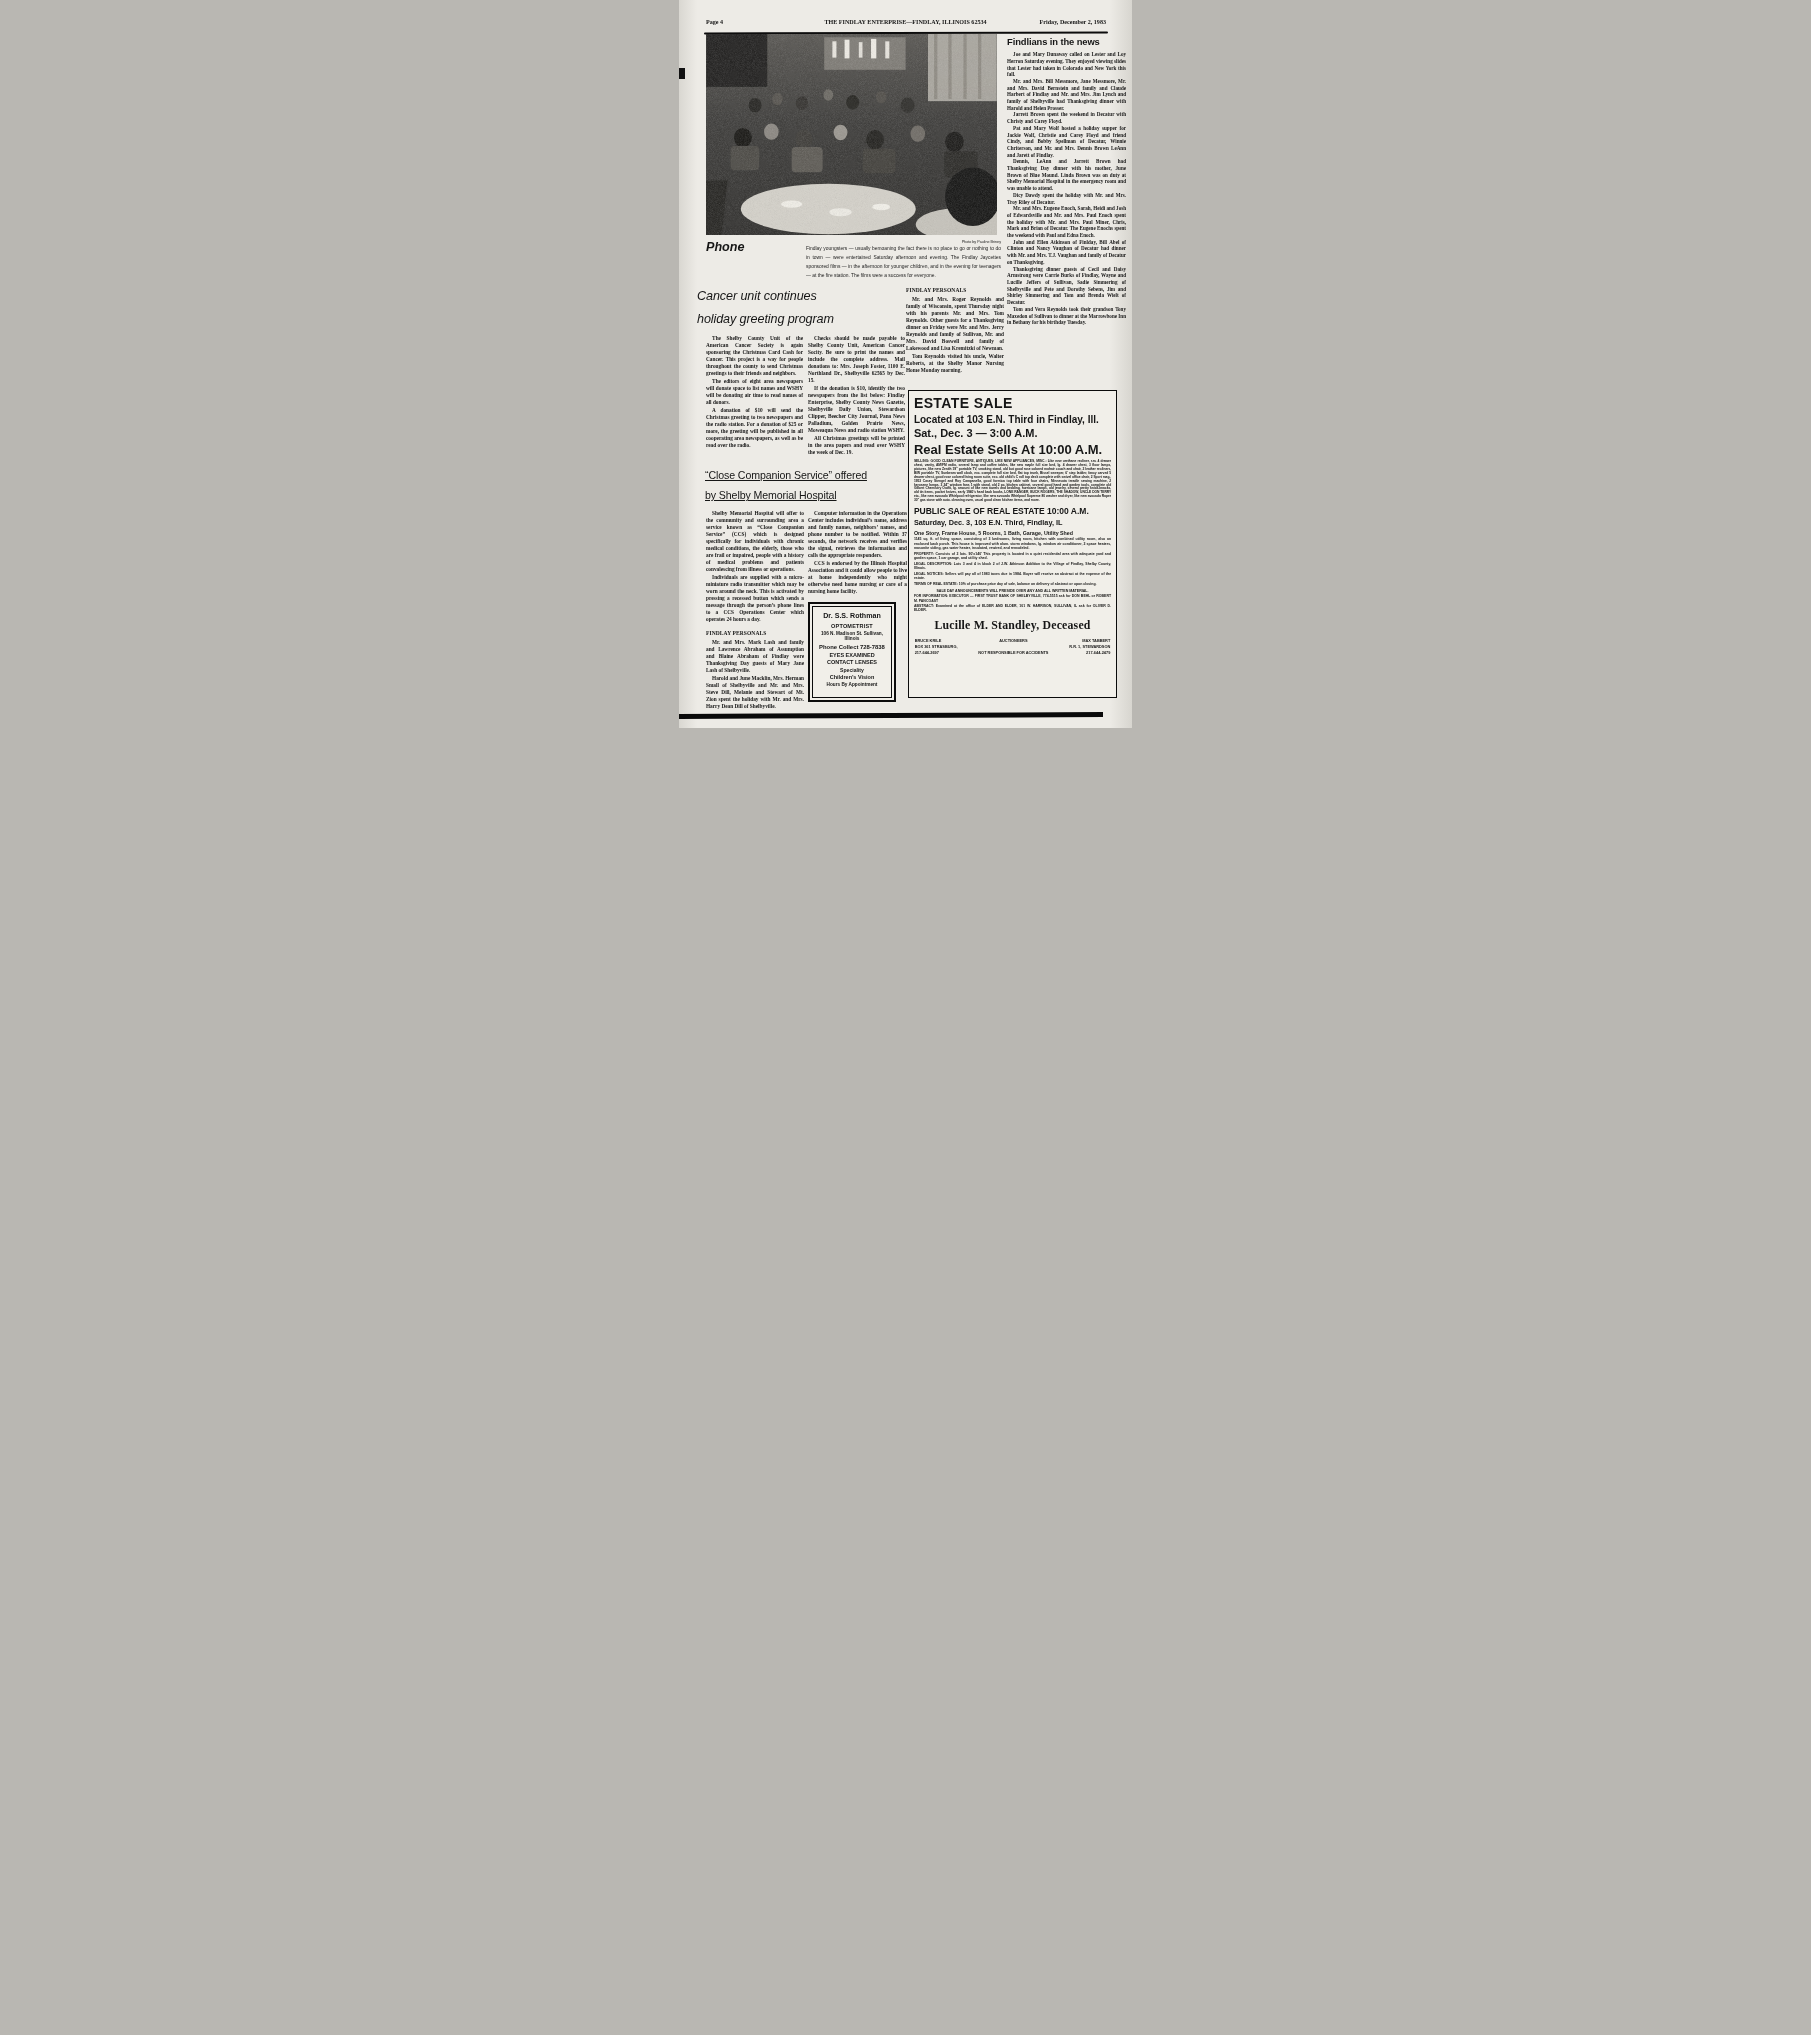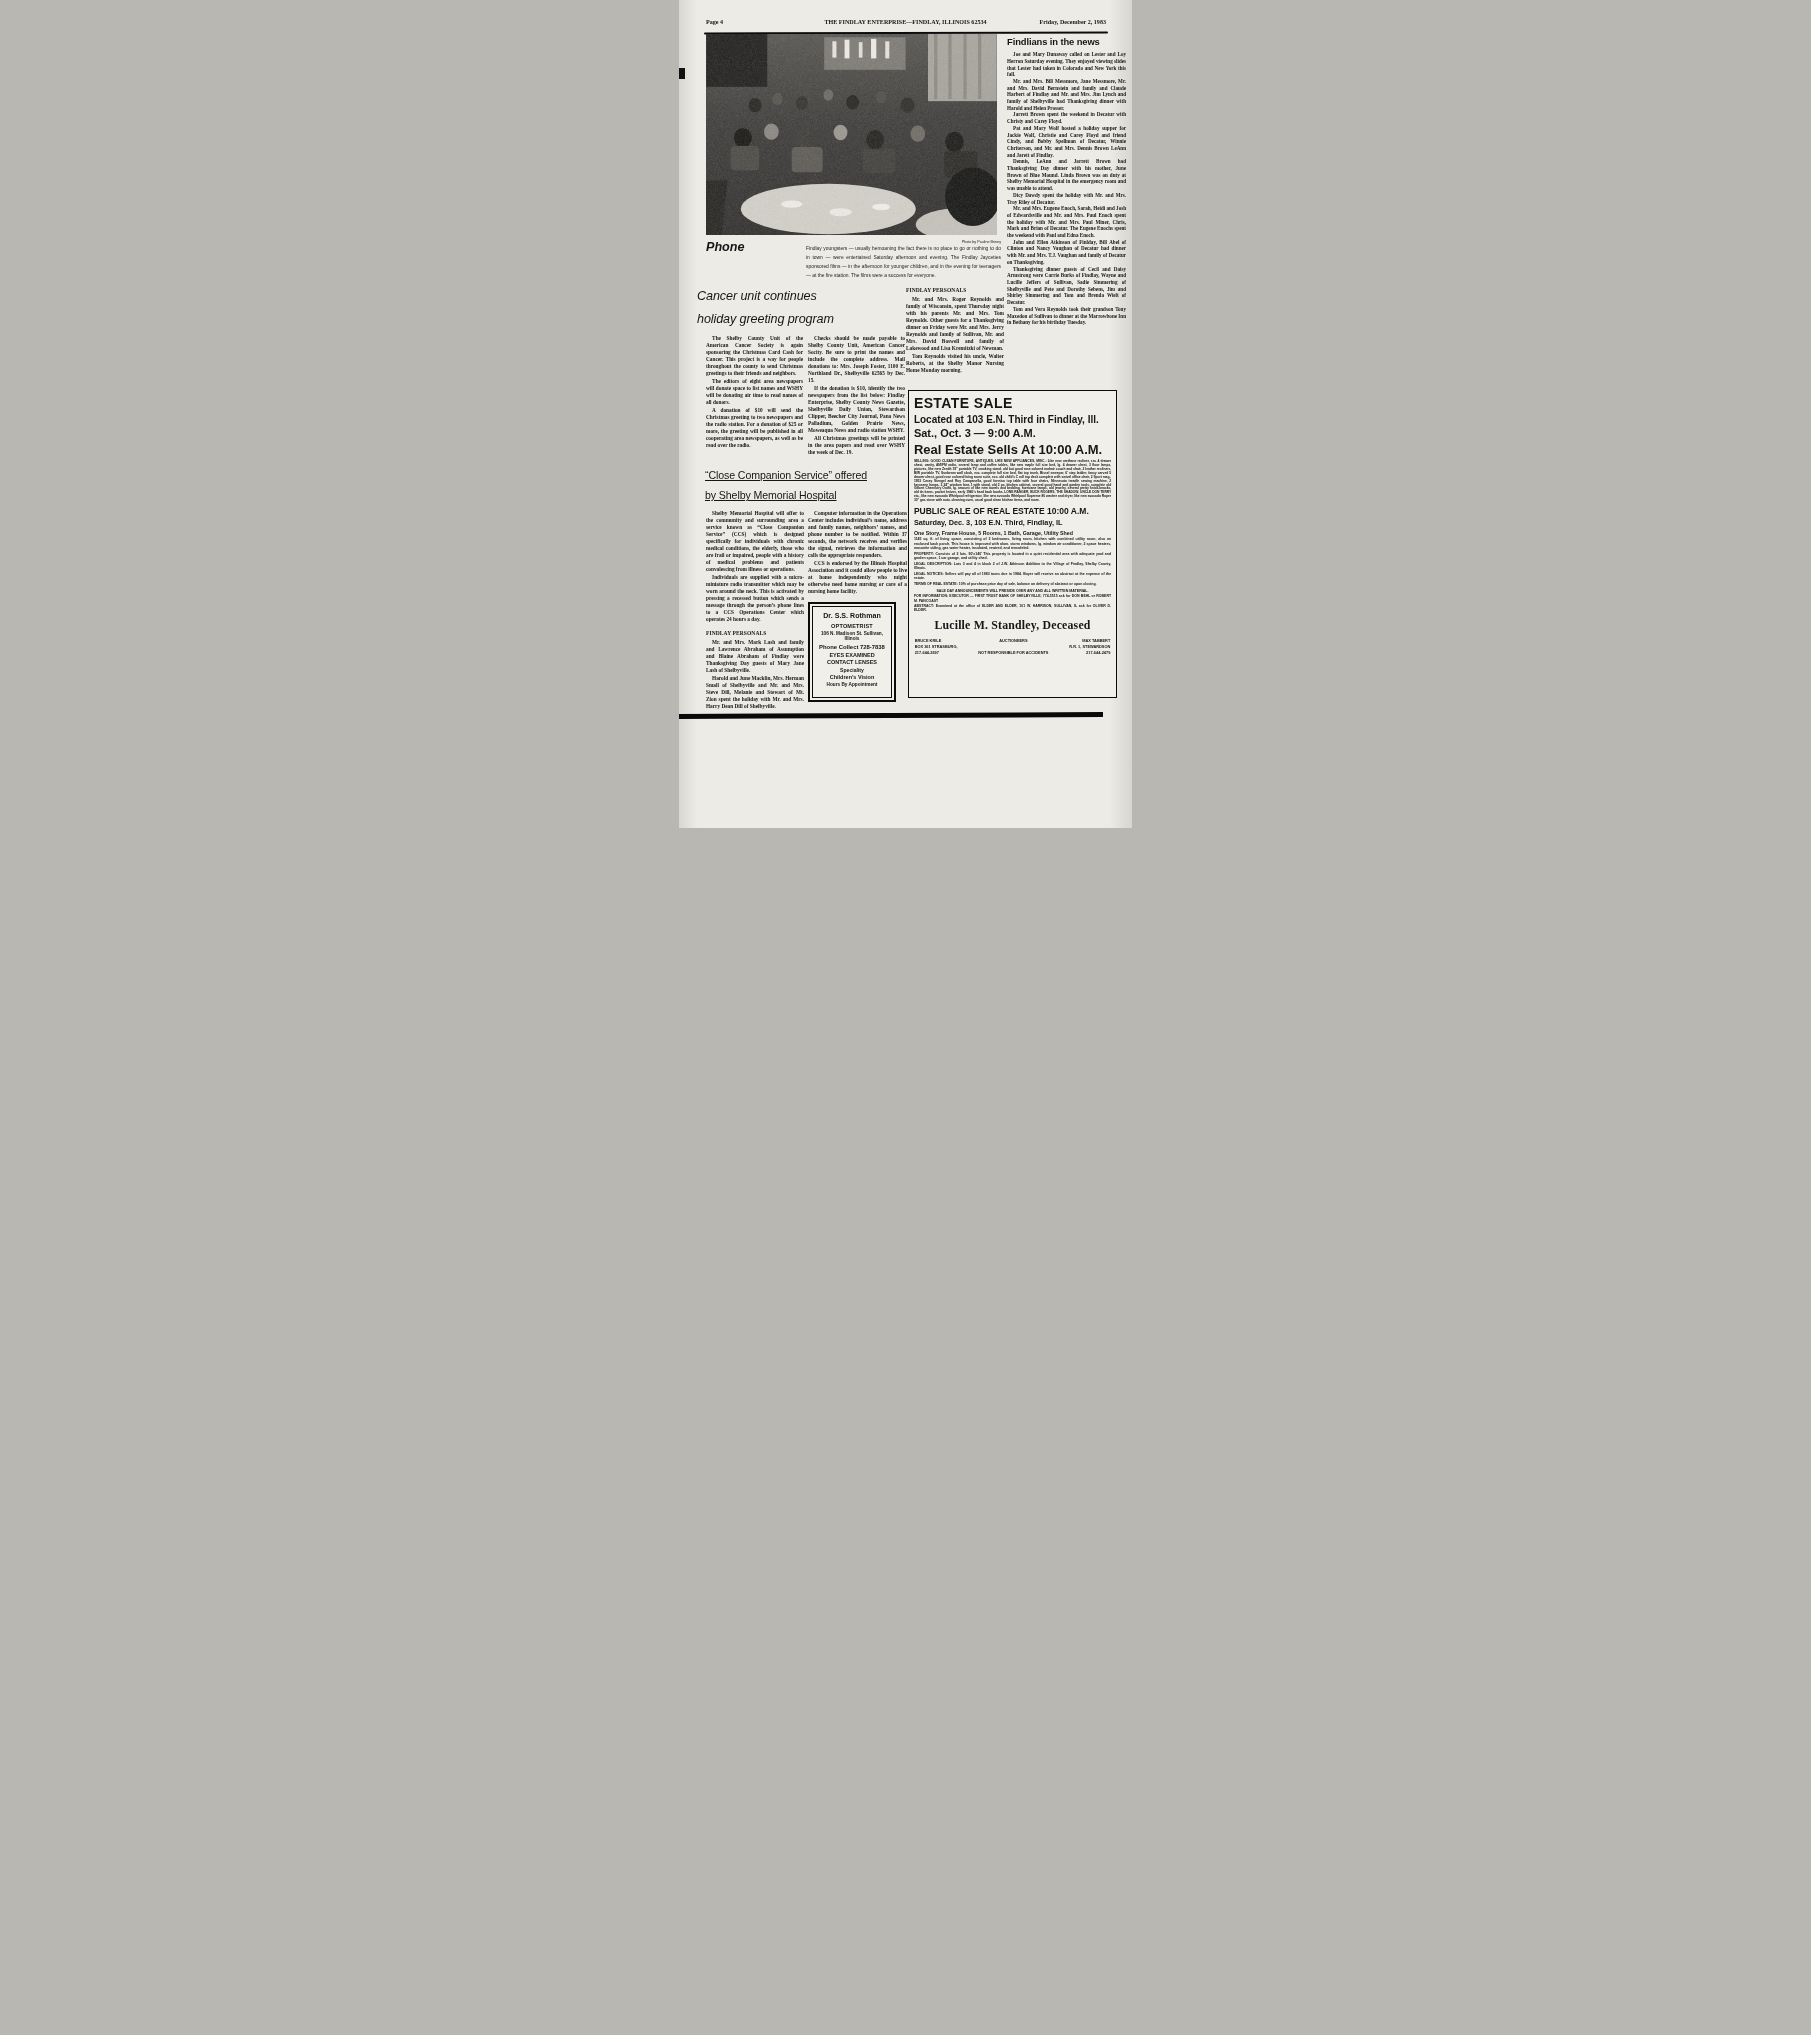--- a/index.html
+++ b/index.html
@@ -1,17 +1,17 @@
 <!DOCTYPE html>
 <html style="font-size:6.5px"><head>
 <meta charset="utf-8">
 <style>
   html,body{margin:0;padding:0;background:#b9b7b2;}
   #sheet{
-    position:relative;width:453px;height:828px;margin:0 auto;
+    position:relative;width:453px;height:728px;margin:0 auto;
     background:linear-gradient(90deg,#d9d7d1 0,#edebe6 4%,#edebe6 95%,#d7d5cf 100%);
     font-family:"Liberation Serif", serif;color:#161616;overflow:hidden;
   }
   .abs{position:absolute;}
   
   .hdr{font-weight:700;font-size:6.1px;white-space:nowrap;}
   .hdr-rule{background:#0d0d0d;border-radius:1.2px;}
   
   .photo{background:#3a3a38;overflow:hidden;}
   
@@ -165,21 +165,21 @@
 
   <div class="abs col" style="left:227px;top:287px;width:98px;">
     <div class="pers-head">FINDLAY PERSONALS</div>
     <p>Mr. and Mrs. Roger Reynolds and family of Wisconsin, spent Thursday night with his parents Mr. and Mrs. Tom Reynolds. Other guests for a Thanksgiving dinner on Friday were Mr. and Mrs. Jerry Reynolds and family of Sullivan, Mr. and Mrs. David Boswell and family of Lakewood and Lisa Kremitzki of Newman.</p>
     <p>Tom Reynolds visited his uncle, Walter Roberts, at the Shelby Manor Nursing Home Monday morning.</p>
   </div>
 
   <div class="abs est" style="left:229px;top:390px;width:209px;height:308px;">
     <div class="c est-title">ESTATE SALE</div>
     <div class="c est-located">Located at 103 E.N. Third in Findlay, Ill.</div>
-    <div class="c est-date">Sat., Oct. 3 — 9:00 A.M.</div>
+    <div class="c est-date">Sat., Dec. 3 — 3:00 A.M.</div>
     <div class="c est-re">Real Estate Sells At 10:00 A.M.</div>
     <p class="est-small"><b>SELLING: GOOD CLEAN FURNITURE, ANTIQUES, LIKE NEW APPLIANCES, MISC.:</b><span> Like new urethane recliner, sm. 4 drawer chest, vanity, AM/FM radio, several lamp and coffee tables, like new maple full size bed, lg. 4 drawer chest, 3 floor lamps, pictures, like new Zenith 19” portable TV, smoking stand, old but good rose colored mohair couch and chair, 2 leather recliners, B/W portable TV, Sunbeam wall clock, exc. complete full size bed, flat top trunk, Bissel sweeper, 6’ step ladder, fancy carved 5 drawer chest, good rose colored living room suite, exc. old child’s C roll top desk complete with swivel office chair, 2 Sport mag., 1953 Casey Stengel and Roy Campanella, good formica top table with four chairs, Minnesota treadle sewing machine, 2 kerosene lamps, 3 24” window fans 1 with stand, old 2 pc. kitchen cabinet, several good hand and garden tools, complete old Gilbert Chemistry Outfit, lg. amount of like new towels and bedding, hurricane lamps, old jewelry, several pretty knick-knacks, old tin items, pocket knives, early 1940’s hard back books, LONE RANGER, BUCK ROGERS, THE SHADOW, UNCLE DON TERRY etc., like new avocado Whirlpool refrigerator, like new avocado Whirlpool Supreme 80 washer and dryer, like new avocado Roper 30” gas stove with auto. cleaning oven, usual good clean kitchen items, and more.</span></p>
     <div class="c est-public">PUBLIC SALE OF REAL ESTATE 10:00 A.M.</div>
     <div class="c est-pubdate">Saturday, Dec. 3, 103 E.N. Third, Findlay, IL</div>
     <div class="c est-house">One Story, Frame House, 5 Rooms, 1 Bath, Garage, Utility Shed</div>
     <p class="est-kv">1145 sq. ft. of living space, consisting of 3 bedrooms, living room, kitchen with combined utility room, also an enclosed back porch. This house is improved with alum. storm windows, lg. window air conditioner, 2 space heaters, masonite siding, gas water heater, insulated, rewired, and remodeled.</p>
     <p class="est-kv"><b>PROPERTY:</b><span> Consists of 2 lots. 90’x140’ This property is located in a quiet residential area with adequate yard and garden space, 1 car garage, and utility shed.</span></p>
     <p class="est-kv"><b>LEGAL DESCRIPTION:</b><span> Lots 3 and 4 in block 2 of J.W. Atkinson Addition to the Village of Findlay, Shelby County, Illinois.</span></p>
     <p class="est-kv"><b>LEGAL NOTICES:</b><span> Sellers will pay all of 1983 taxes due in 1984. Buyer will receive an abstract at the expense of the estate.</span></p>
     <p class="est-kv"><b>TERMS OF REAL ESTATE:</b><span> 10% of purchase price day of sale, balance on delivery of abstract or upon closing.</span></p>

